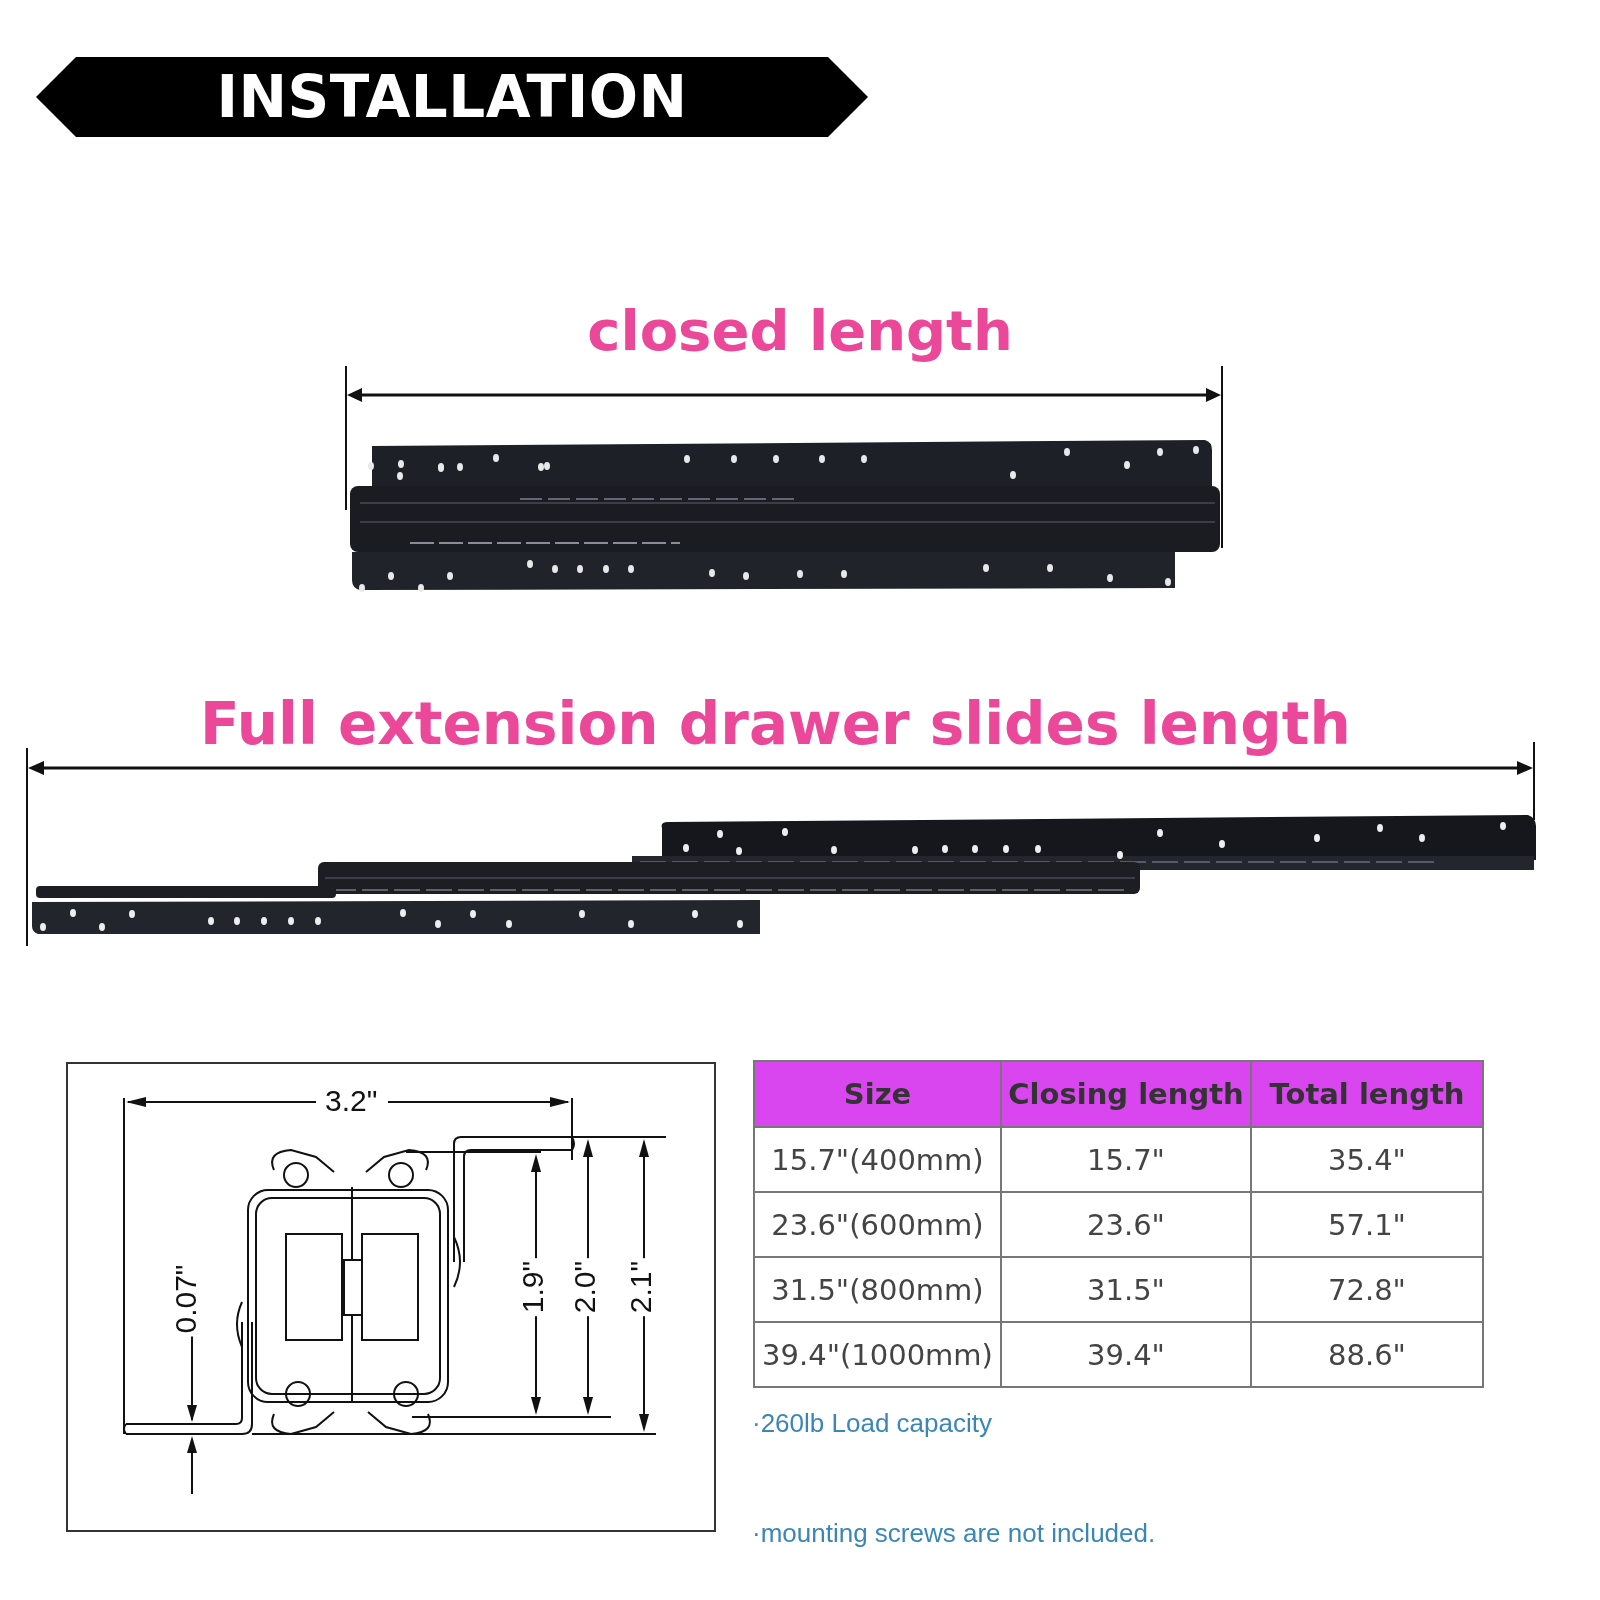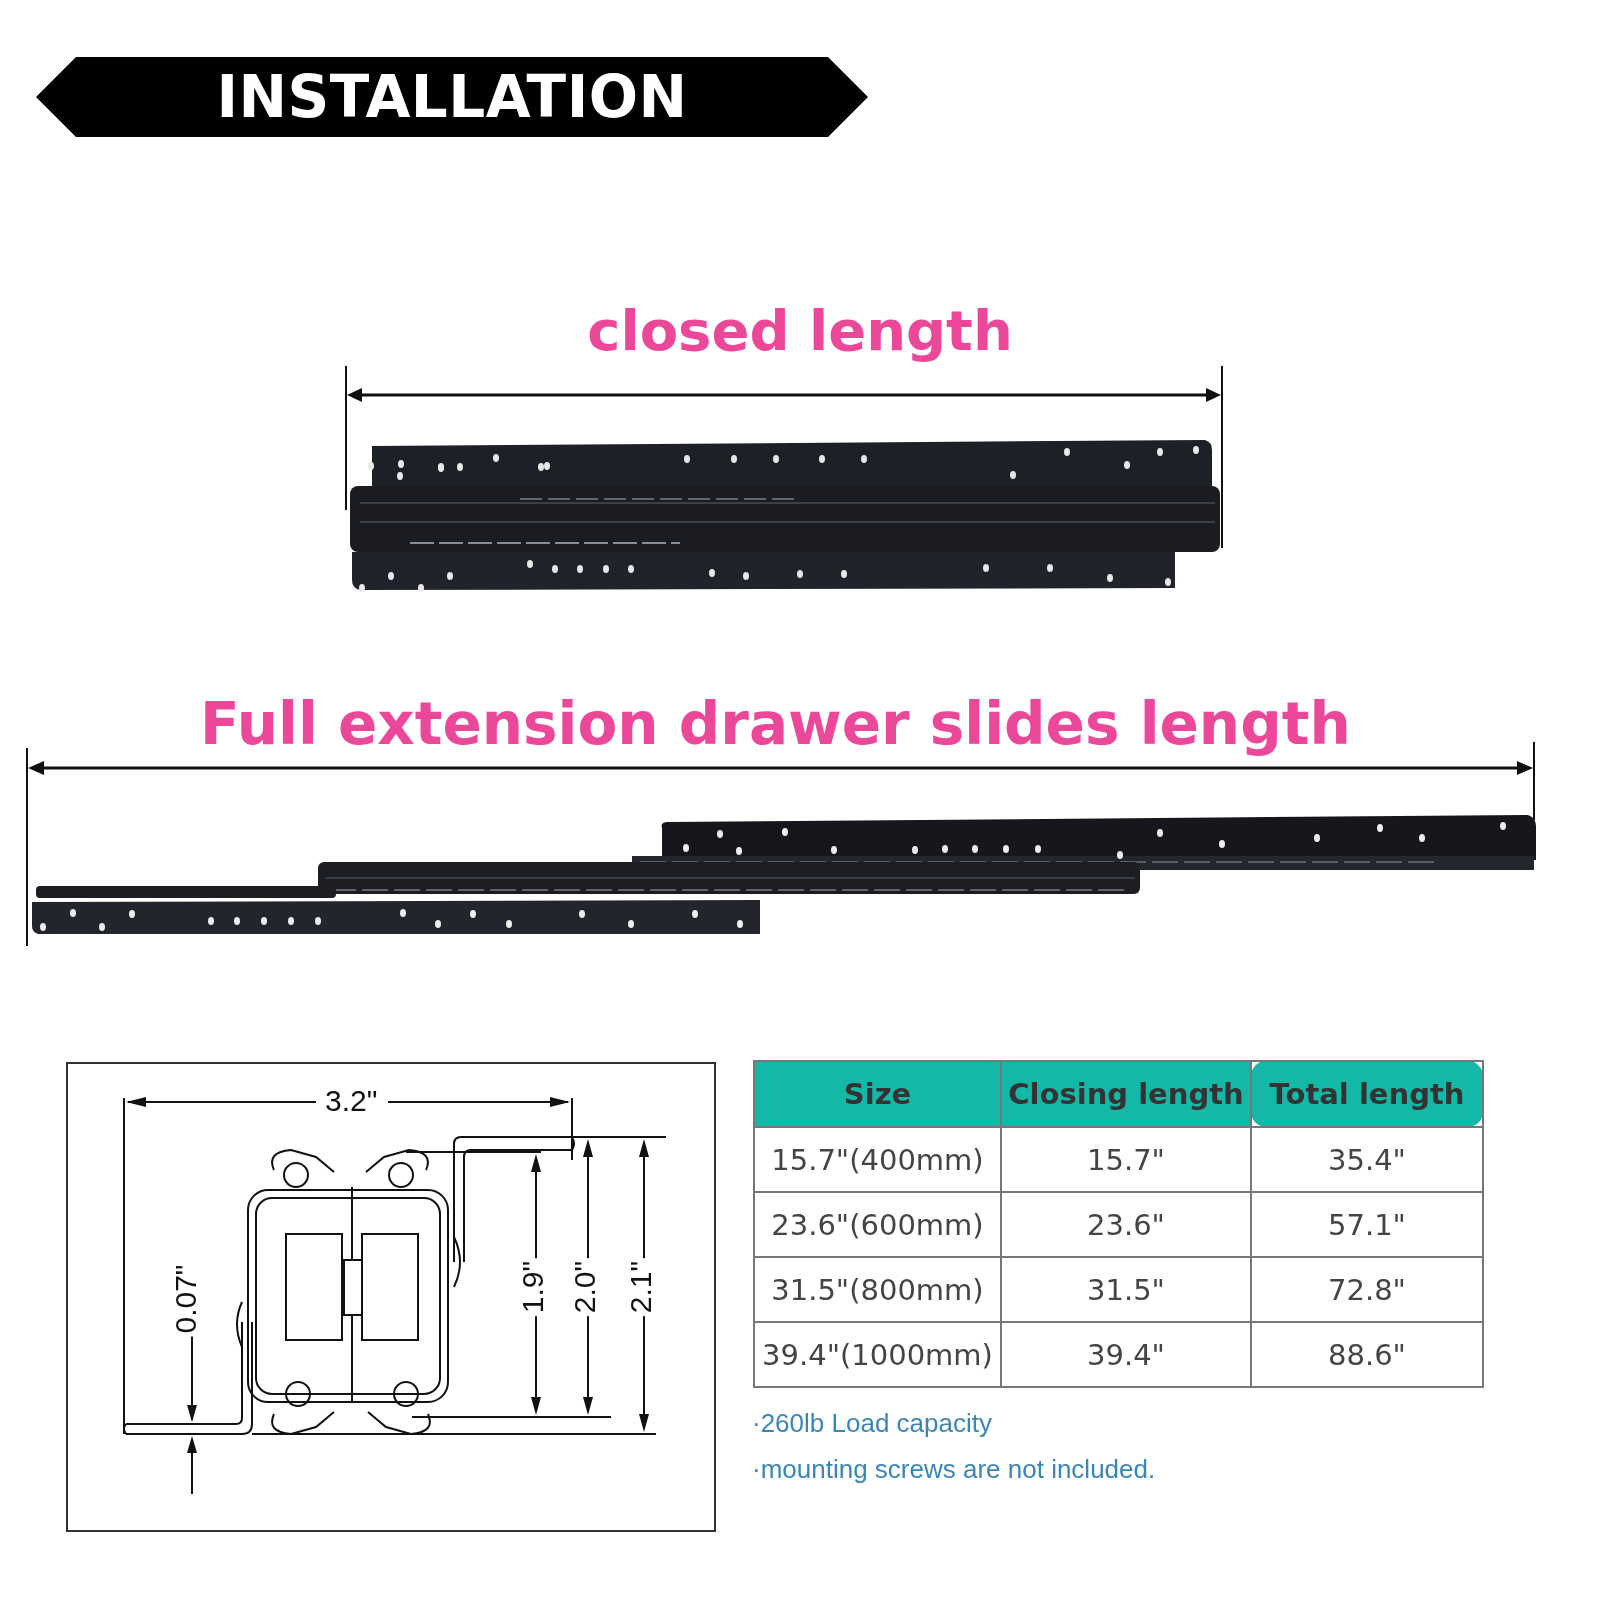--- a/index.html
+++ b/index.html
@@ -19,25 +19,25 @@
   .rail-svg { position:absolute; left:0; top:0; }
 
   
   .diagram-box { left:66px; top:1062px; width:650px; height:470px; border:2px solid #333; box-sizing:border-box; }
   .dim-label { position:absolute; font-family:"Liberation Sans", sans-serif; font-size:30px; color:#111; background:#fff; padding:0 3px; }
   .dim-vert { transform:rotate(-90deg); transform-origin:center center; }
 
   
   .spec-table { left:753px; top:1060px; border-collapse:collapse; font-family:"DejaVu Sans", sans-serif; }
   .spec-table th, .spec-table td { border:2px solid #777; text-align:center; padding:0; }
-  .spec-table th { background:#14b8a6; color:#333; font-weight:bold; font-size:29px; height:64px; }
+  .spec-table th { background:#d946ef; color:#333; font-weight:bold; font-size:29px; height:64px; }
   .spec-table td { color:#444; font-size:29px; height:63px; background:#fff; }
   .col-size { width:245px; }
   .col-close { width:248px;margin-left:12px; }
-  .col-total { width:230px;border-radius:15px; }
+  .col-total { width:230px; }
 
   .note { left:752px; font-family:Liberation Sans, sans-serif; font-size:26px; color:#3a86b8; white-space:nowrap; }
 </style>
 </head>
 <body>
 
 <div class="abs banner">
   <svg width="832" height="80">
     <polygon points="0,40 40,0 792,0 832,40 792,80 40,80" fill="#000"></polygon>
   </svg>
@@ -272,13 +272,13 @@
     </tr>
     <tr>
       <td>39.4"(1000mm)</td>
       <td>39.4"</td>
       <td>88.6"</td>
     </tr>
   </tbody>
 </table>
 
 <div class="abs note" style="top:1408px;">·260lb Load capacity</div>
-<div class="abs note" style="top:1454px;">·mounting screws are not included.</div>
+<div class="abs note" style="top:1518px;">·mounting screws are not included.</div>
 
 </body></html>

